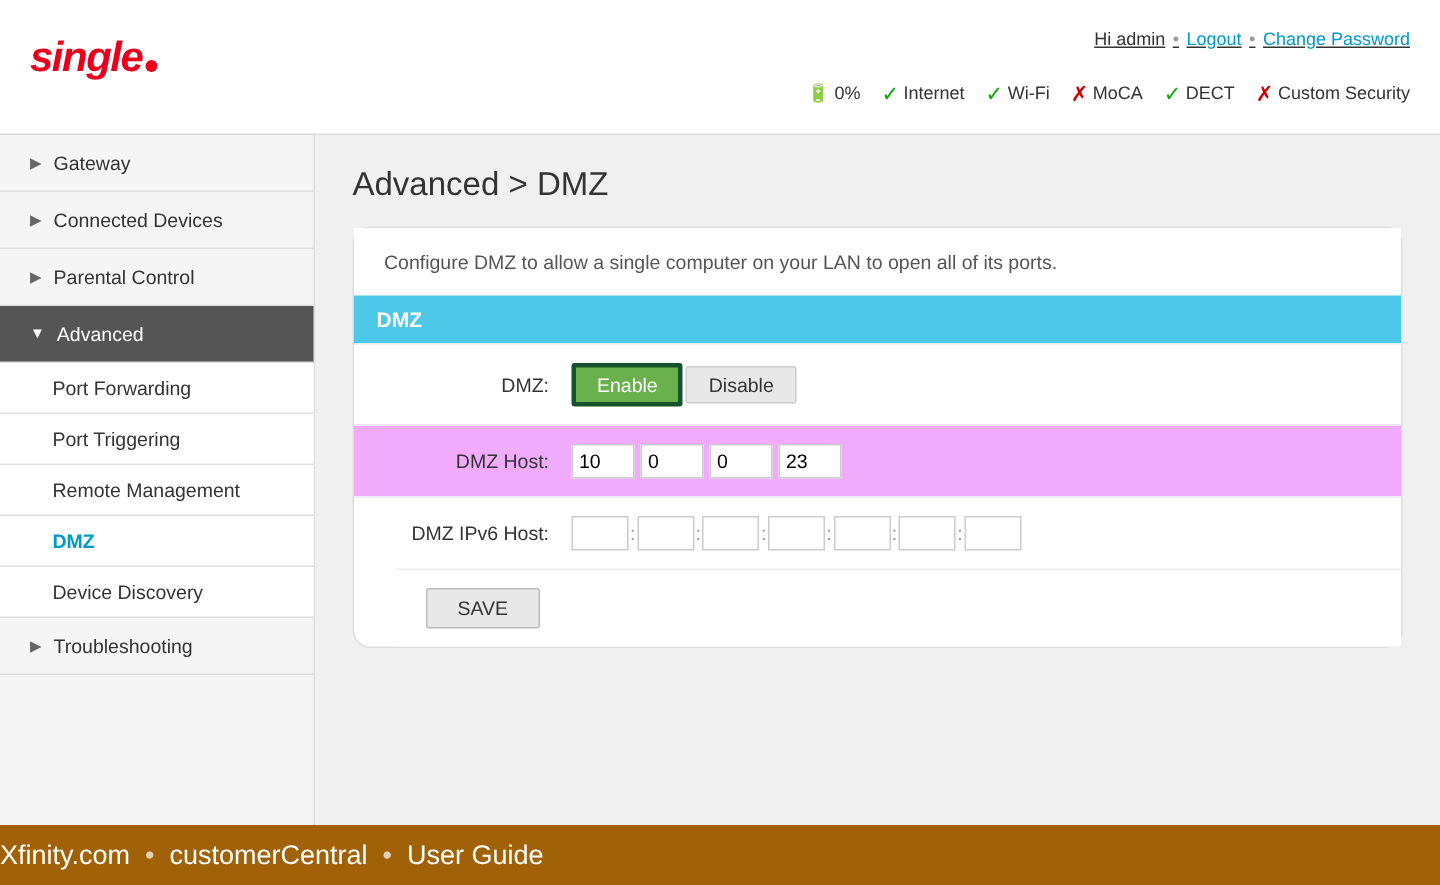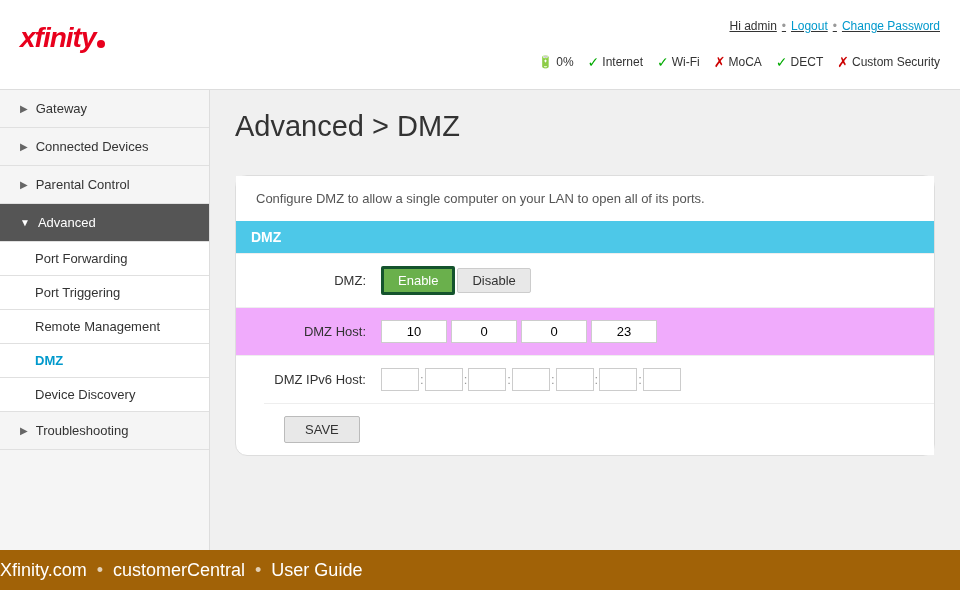--- a/index.html
+++ b/index.html
@@ -76,24 +76,24 @@
     }
     .nav-subitem.selected { color: #0099cc; font-weight: bold; }
 
     
     #main {
       flex: 1;
       padding: 20px 25px;
       background: #f0f0f0;
     }
     #page-title {
-      font-size: 29px;
+      font-size: 22px;
       font-weight: normal;
       color: #333;
-      margin-bottom: 32px;
+      margin-bottom: 15px;
     }
     .content-box {
       background: #fff;
       border: 1px solid #ddd;
       border-radius: 12px;
     }
     .description {
       padding: 15px 20px;
       font-size: 13px;
       color: #555;
@@ -134,25 +134,25 @@
       background: #e8e8e8;
       color: #333;
       border: 1px solid #ccc;
       padding: 4px 14px;
       cursor: pointer;
       font-size: 13px;
       border-radius: 2px;
       margin-left: 2px;
     }
     .ip-input {
-      width: 66px;
+      width: 42px;
       border: 1px solid #ccc;
-      padding: 3px 20px;
-      font-size: 13px;
-      text-align: center;
+      padding: 3px 4px;
+      font-size: 13px;
+      text-align: left;
     }
     .ip-sep { margin: 0 2px; }
     .ipv6-input {
       width: 38px;
       border: 1px solid #ccc;
       padding: 3px 4px;
       font-size: 13px;
       text-align: center;
     }
     .ipv6-sep { margin: 0 1px; color: #999; }
@@ -184,21 +184,21 @@
       color: #fff;
     }
     #footer a { color: #fff; text-decoration: none; }
     #footer .sep { color: rgba(255,255,255,0.7); }
   </style>
 </head>
 <body>
 
 <div id="header" style="position:relative;">
   <div id="header-logo">
-    <span class="logo-xfinity">xfinity</span><span class="logo-dot"></span>
+    <span class="logo-xfinity">single</span><span class="logo-dot"></span>
   </div>
   <div id="header-top">
     <span>Hi admin</span>
     <span class="bullet">•</span>
     <a href="#">Logout</a>
     <span class="bullet">•</span>
     <a href="#">Change Password</a>
   </div>
   <div id="header-bottom">
     <div class="status-item">

